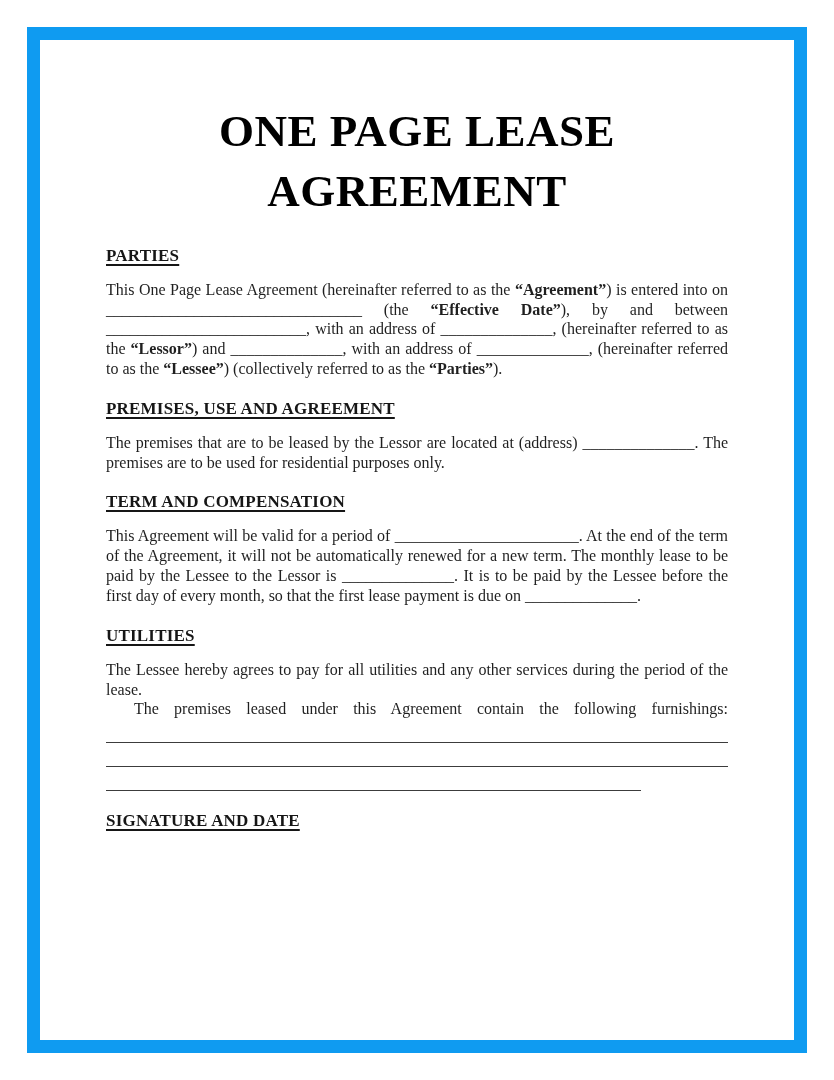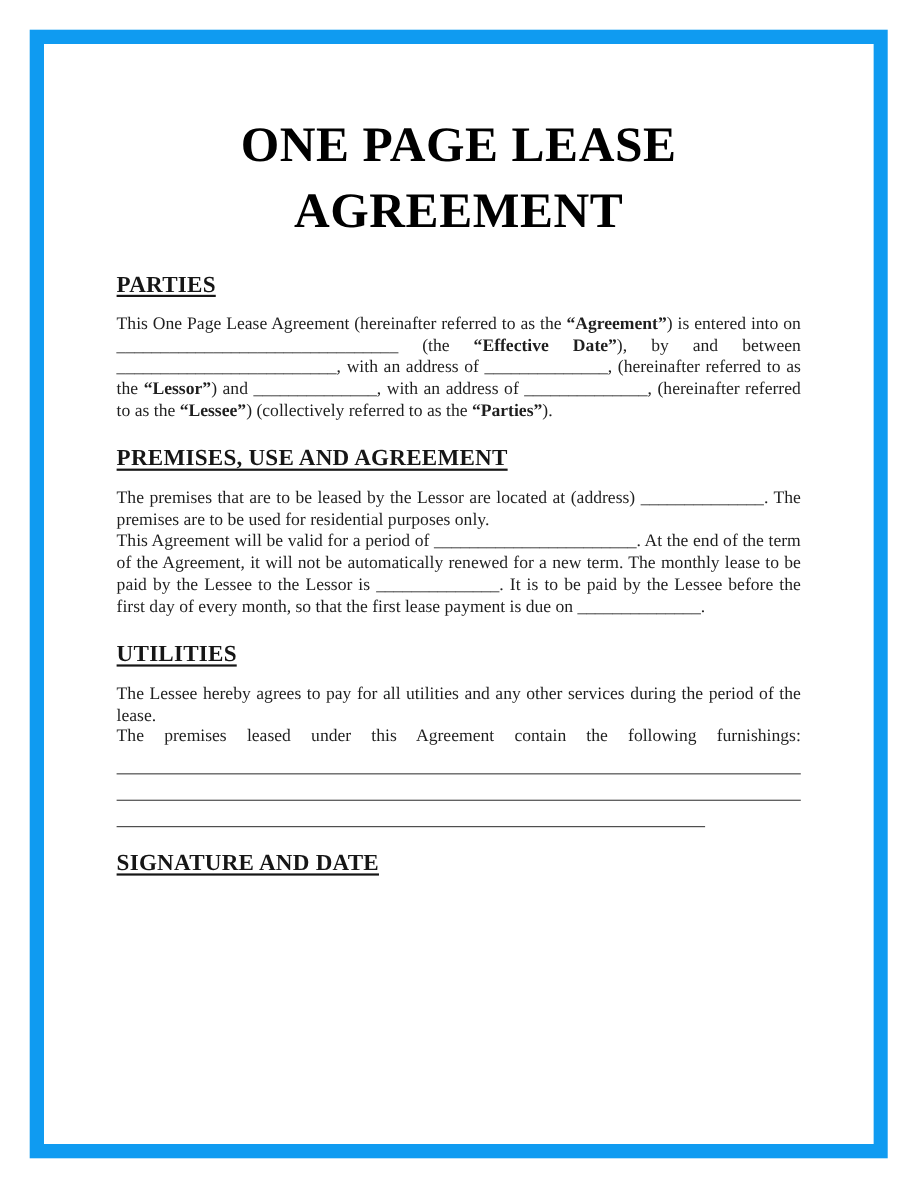--- a/index.html
+++ b/index.html
@@ -39,38 +39,39 @@
     font-size: 45px;
     line-height: 1.33;
     font-weight: bold;
     text-align: center;
     margin: 0 auto 24px auto;
     max-width: 540px;
     color: #000000;
     letter-spacing: 0.5px;
   }
   h2.sec-heading {
-    font-size: 21px;
+    font-size: 17px;
     font-weight: bold;
     letter-spacing: 0.2px;
     margin: 20px 0 14px 0;
     text-decoration: underline;
     text-decoration-thickness: 1.5px;
     text-underline-offset: 3px;
     color: #161616;
   }
   p.sec-body {
     font-size: 16px;
     line-height: 1.24;
     text-align: justify;
     margin: 0;
   }
   p.force-justify {
     text-align: justify;
     text-align-last: justify;
+    margin-left: 28px;
   }
   .rule {
     height: 23px;
     border-bottom: 1.5px solid #3c3c3c;
   }
   .rule.w-full { width: 100%; }
   .rule.w-86  { width: 86%; }
   .rules-block { margin-bottom: 6px; }
   b { font-weight: bold; }
 </style>
@@ -87,20 +88,21 @@
     <h2 class="sec-heading">PARTIES</h2>
     <p class="sec-body">This One Page Lease Agreement (hereinafter referred to as the <b>“Agreement”</b>) is entered into on ________________________________ (the <b>“Effective Date”</b>), by and between _________________________, with an address of ______________, (hereinafter referred to as the <b>“Lessor”</b>) and ______________, with an address of ______________, (hereinafter referred to as the <b>“Lessee”</b>) (collectively referred to as the <b>“Parties”</b>).</p>
   </section>
 
   <section>
     <h2 class="sec-heading">PREMISES, USE AND AGREEMENT</h2>
     <p class="sec-body">The premises that are to be leased by the Lessor are located at (address) ______________. The premises are to be used for residential purposes only.</p>
   </section>
 
   <section>
+    <h2 class="sec-heading">TERM AND COMPENSATION</h2>
     <p class="sec-body">This Agreement will be valid for a period of _______________________. At the end of the term of the Agreement, it will not be automatically renewed for a new term. The monthly lease to be paid by the Lessee to the Lessor is ______________. It is to be paid by the Lessee before the first day of every month, so that the first lease payment is due on ______________.</p>
   </section>
 
   <section>
     <h2 class="sec-heading">UTILITIES</h2>
     <p class="sec-body">The Lessee hereby agrees to pay for all utilities and any other services during the period of the lease.</p>
   </section>
 
   <section>
     <p class="sec-body force-justify">The premises leased under this Agreement contain the following furnishings:</p>

